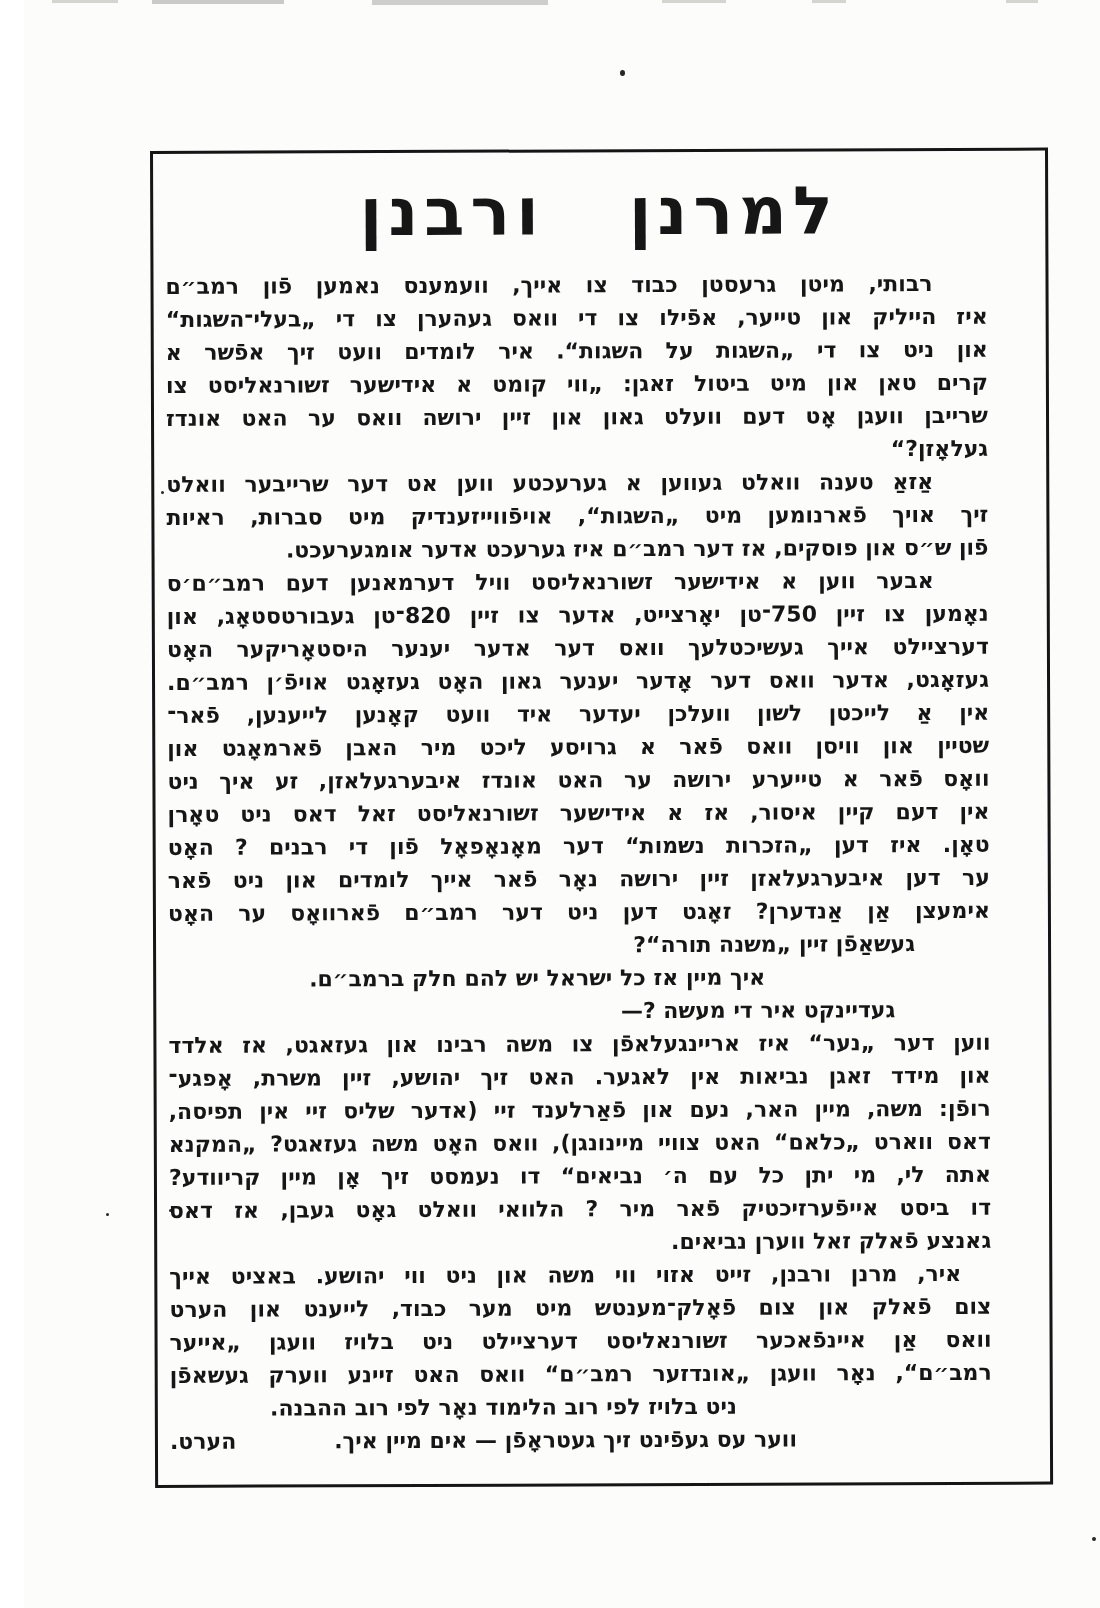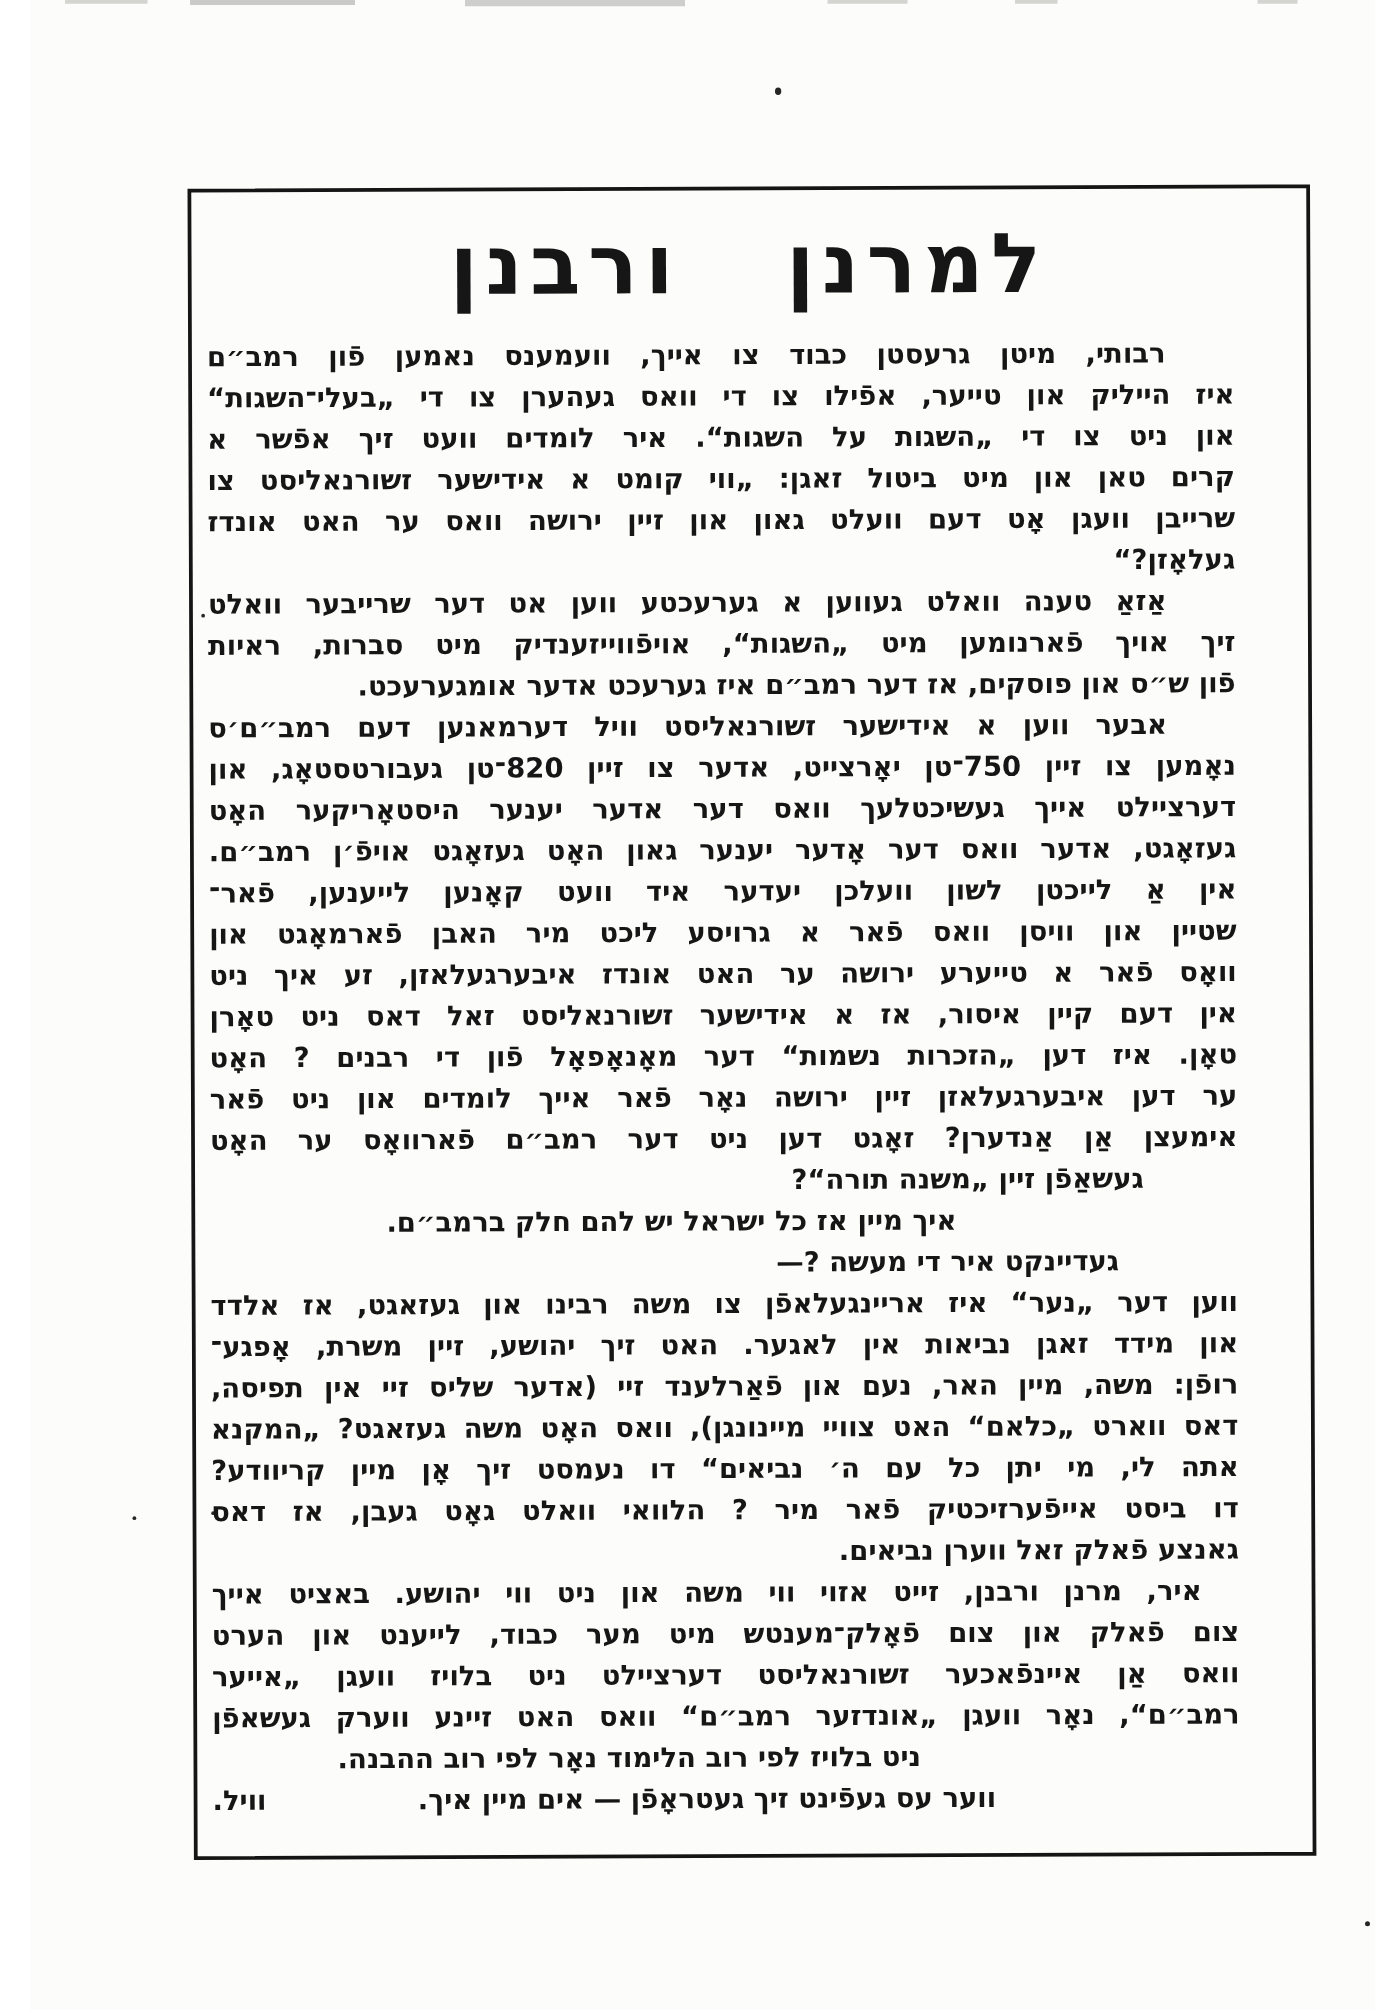--- a/index.html
+++ b/index.html
@@ -96,17 +96,17 @@
         <div class="line j">אתה לי, מי יתן כל עם ה׳ נביאים“ דו נעמסט זיך אָן מיין קריוודע?</div>
         <div class="line j">דו ביסט אייפֿערזיכטיק פֿאר מיר ? הלוואי וואלט גאָט געבן, אז דאס</div>
         <div class="line r">גאנצע פֿאלק זאל ווערן נביאים.</div>
         <div class="line j" style="padding-right: 30px;">איר, מרנן ורבנן, זייט אזוי ווי משה און ניט ווי יהושע. באציט אייך</div>
         <div class="line j">צום פֿאלק און צום פֿאָלק־מענטש מיט מער כבוד, לייענט און הערט</div>
         <div class="line j">וואס אַן איינפֿאכער זשורנאליסט דערציילט ניט בלויז וועגן „אייער</div>
         <div class="line j">רמב״ם“, נאָר וועגן „אונדזער רמב״ם“ וואס האט זיינע ווערק געשאפֿן</div>
         <div class="line r" style="padding-right: 255px;">ניט בלויז לפי רוב הלימוד נאָר לפי רוב ההבנה.</div>
         <div class="line split" style="padding-right: 195px;">
           <span>ווער עס געפֿינט זיך געטראָפֿן — אים מיין איך.</span>
-          <span>וויל.</span>
+          <span>הערט.</span>
         </div>
       </div>
   </div>
 </div>
 
 </body></html>

